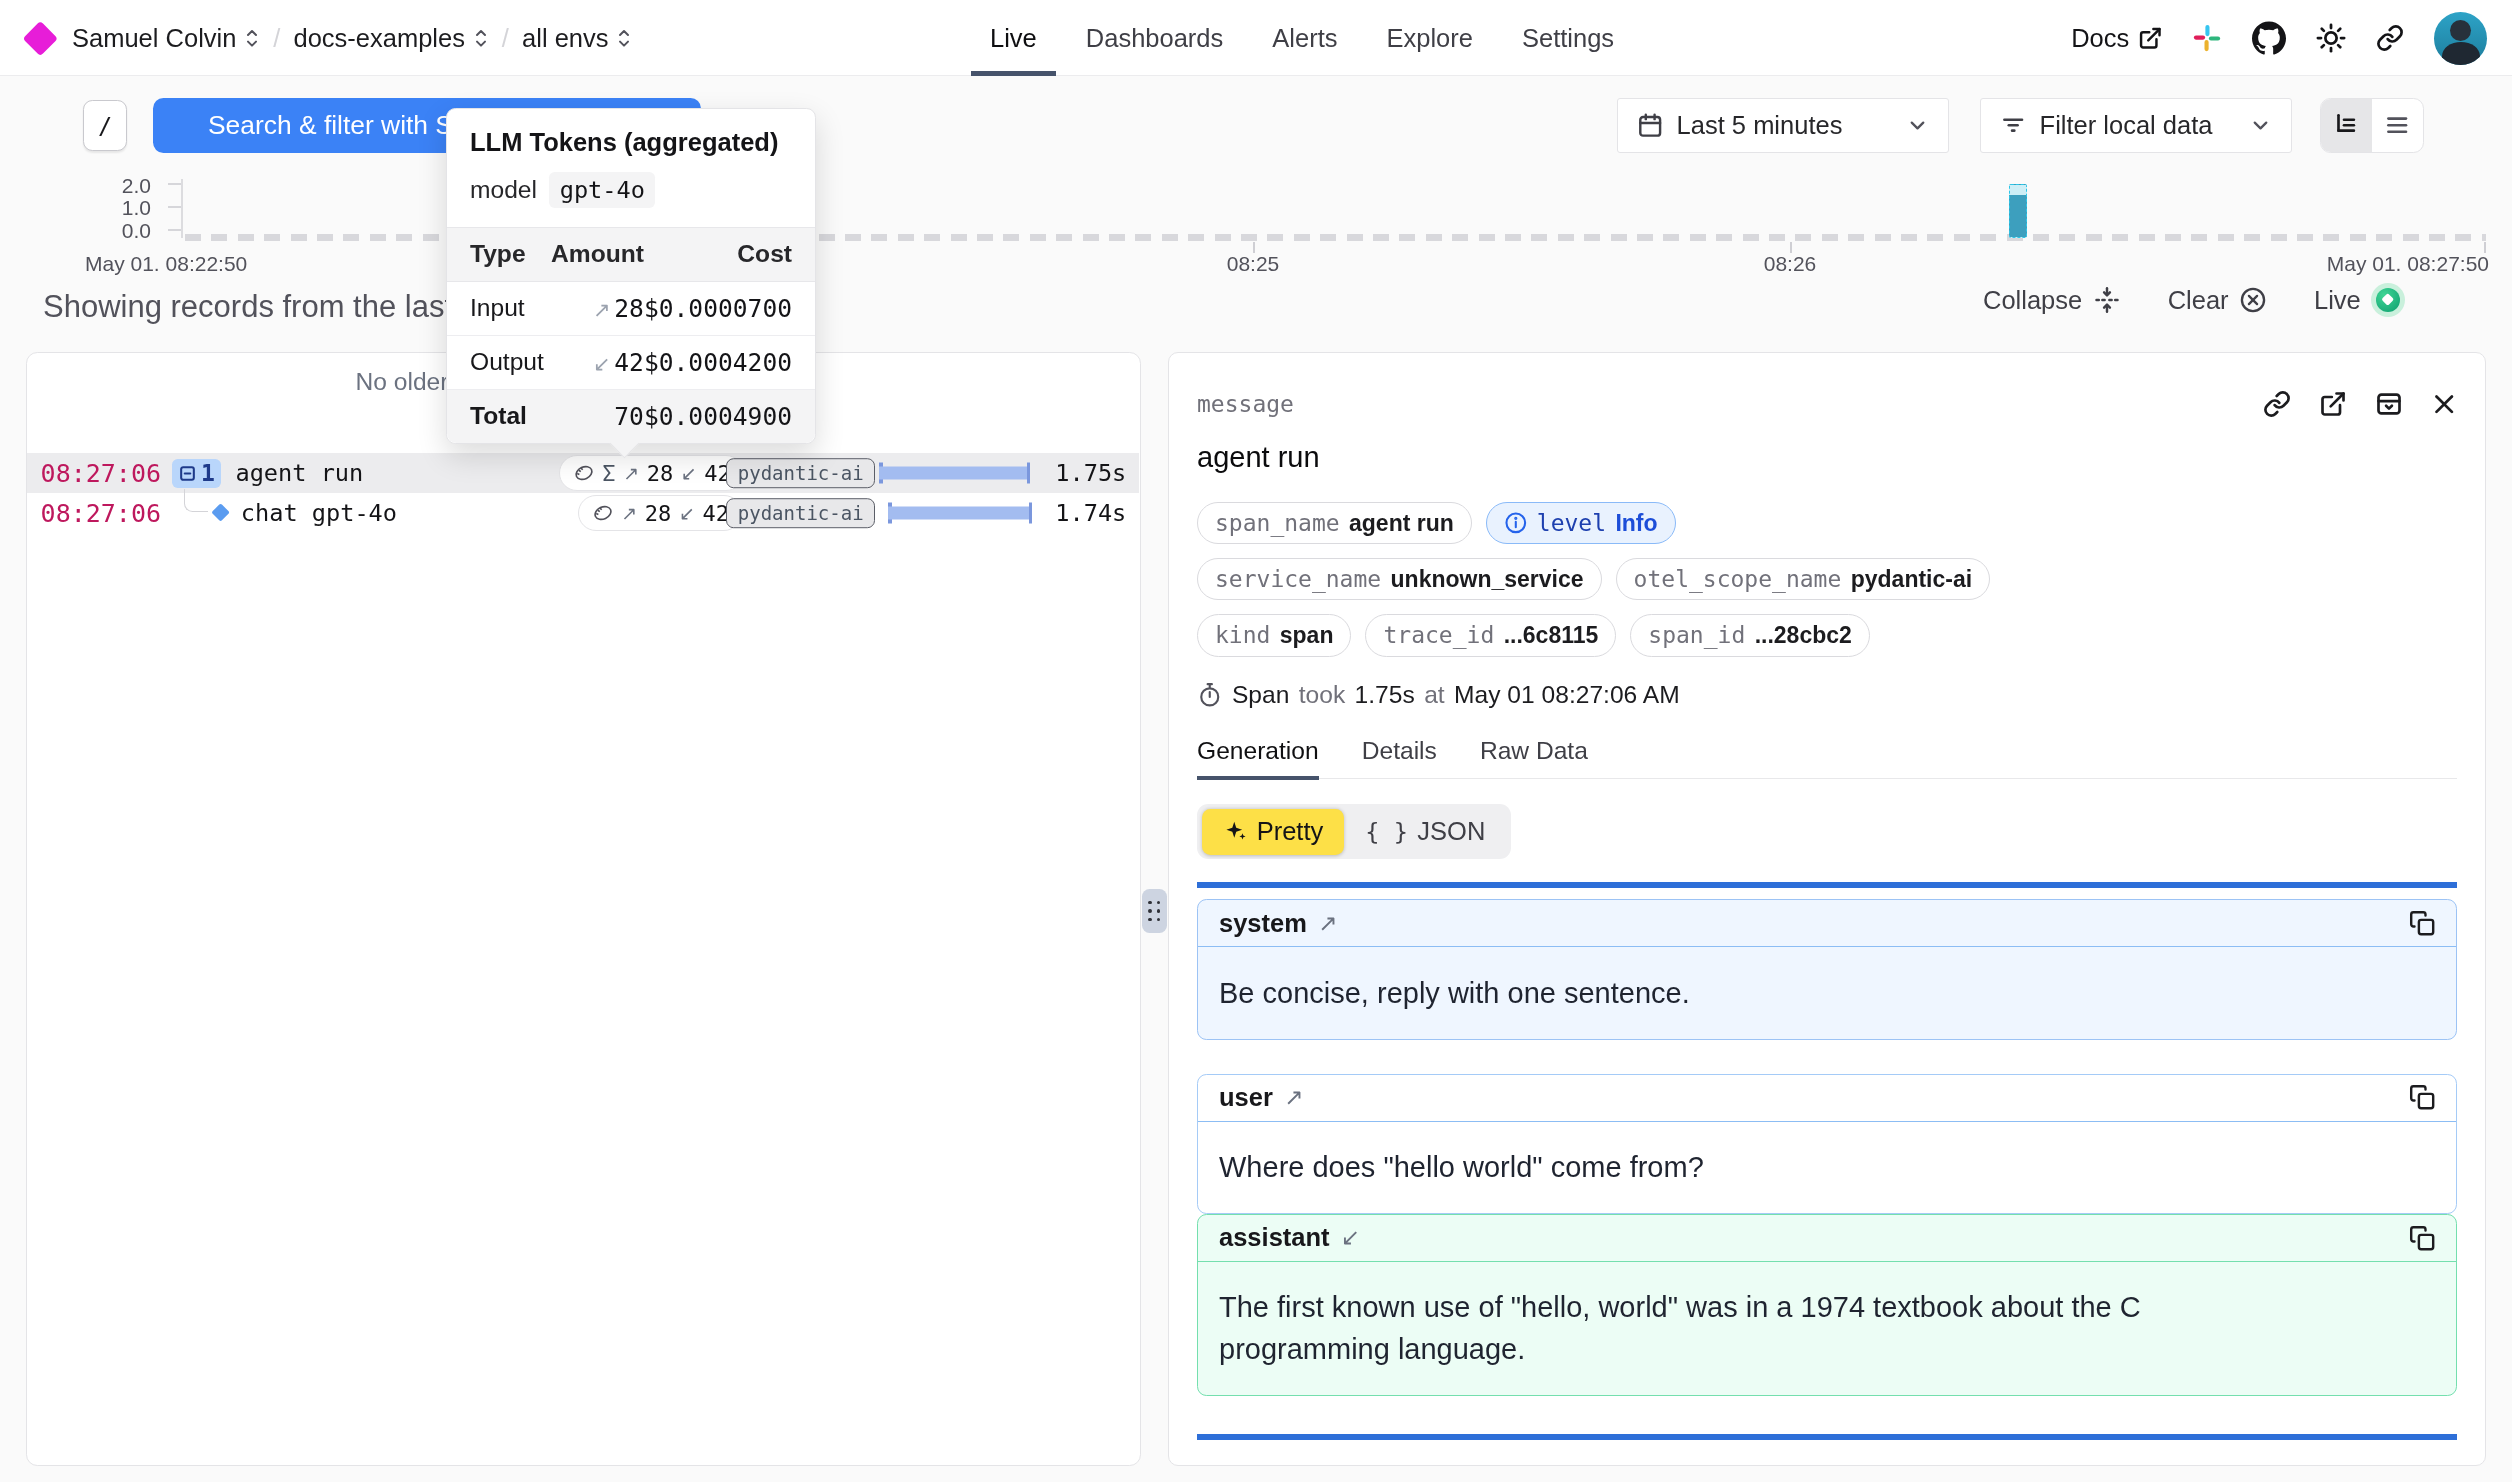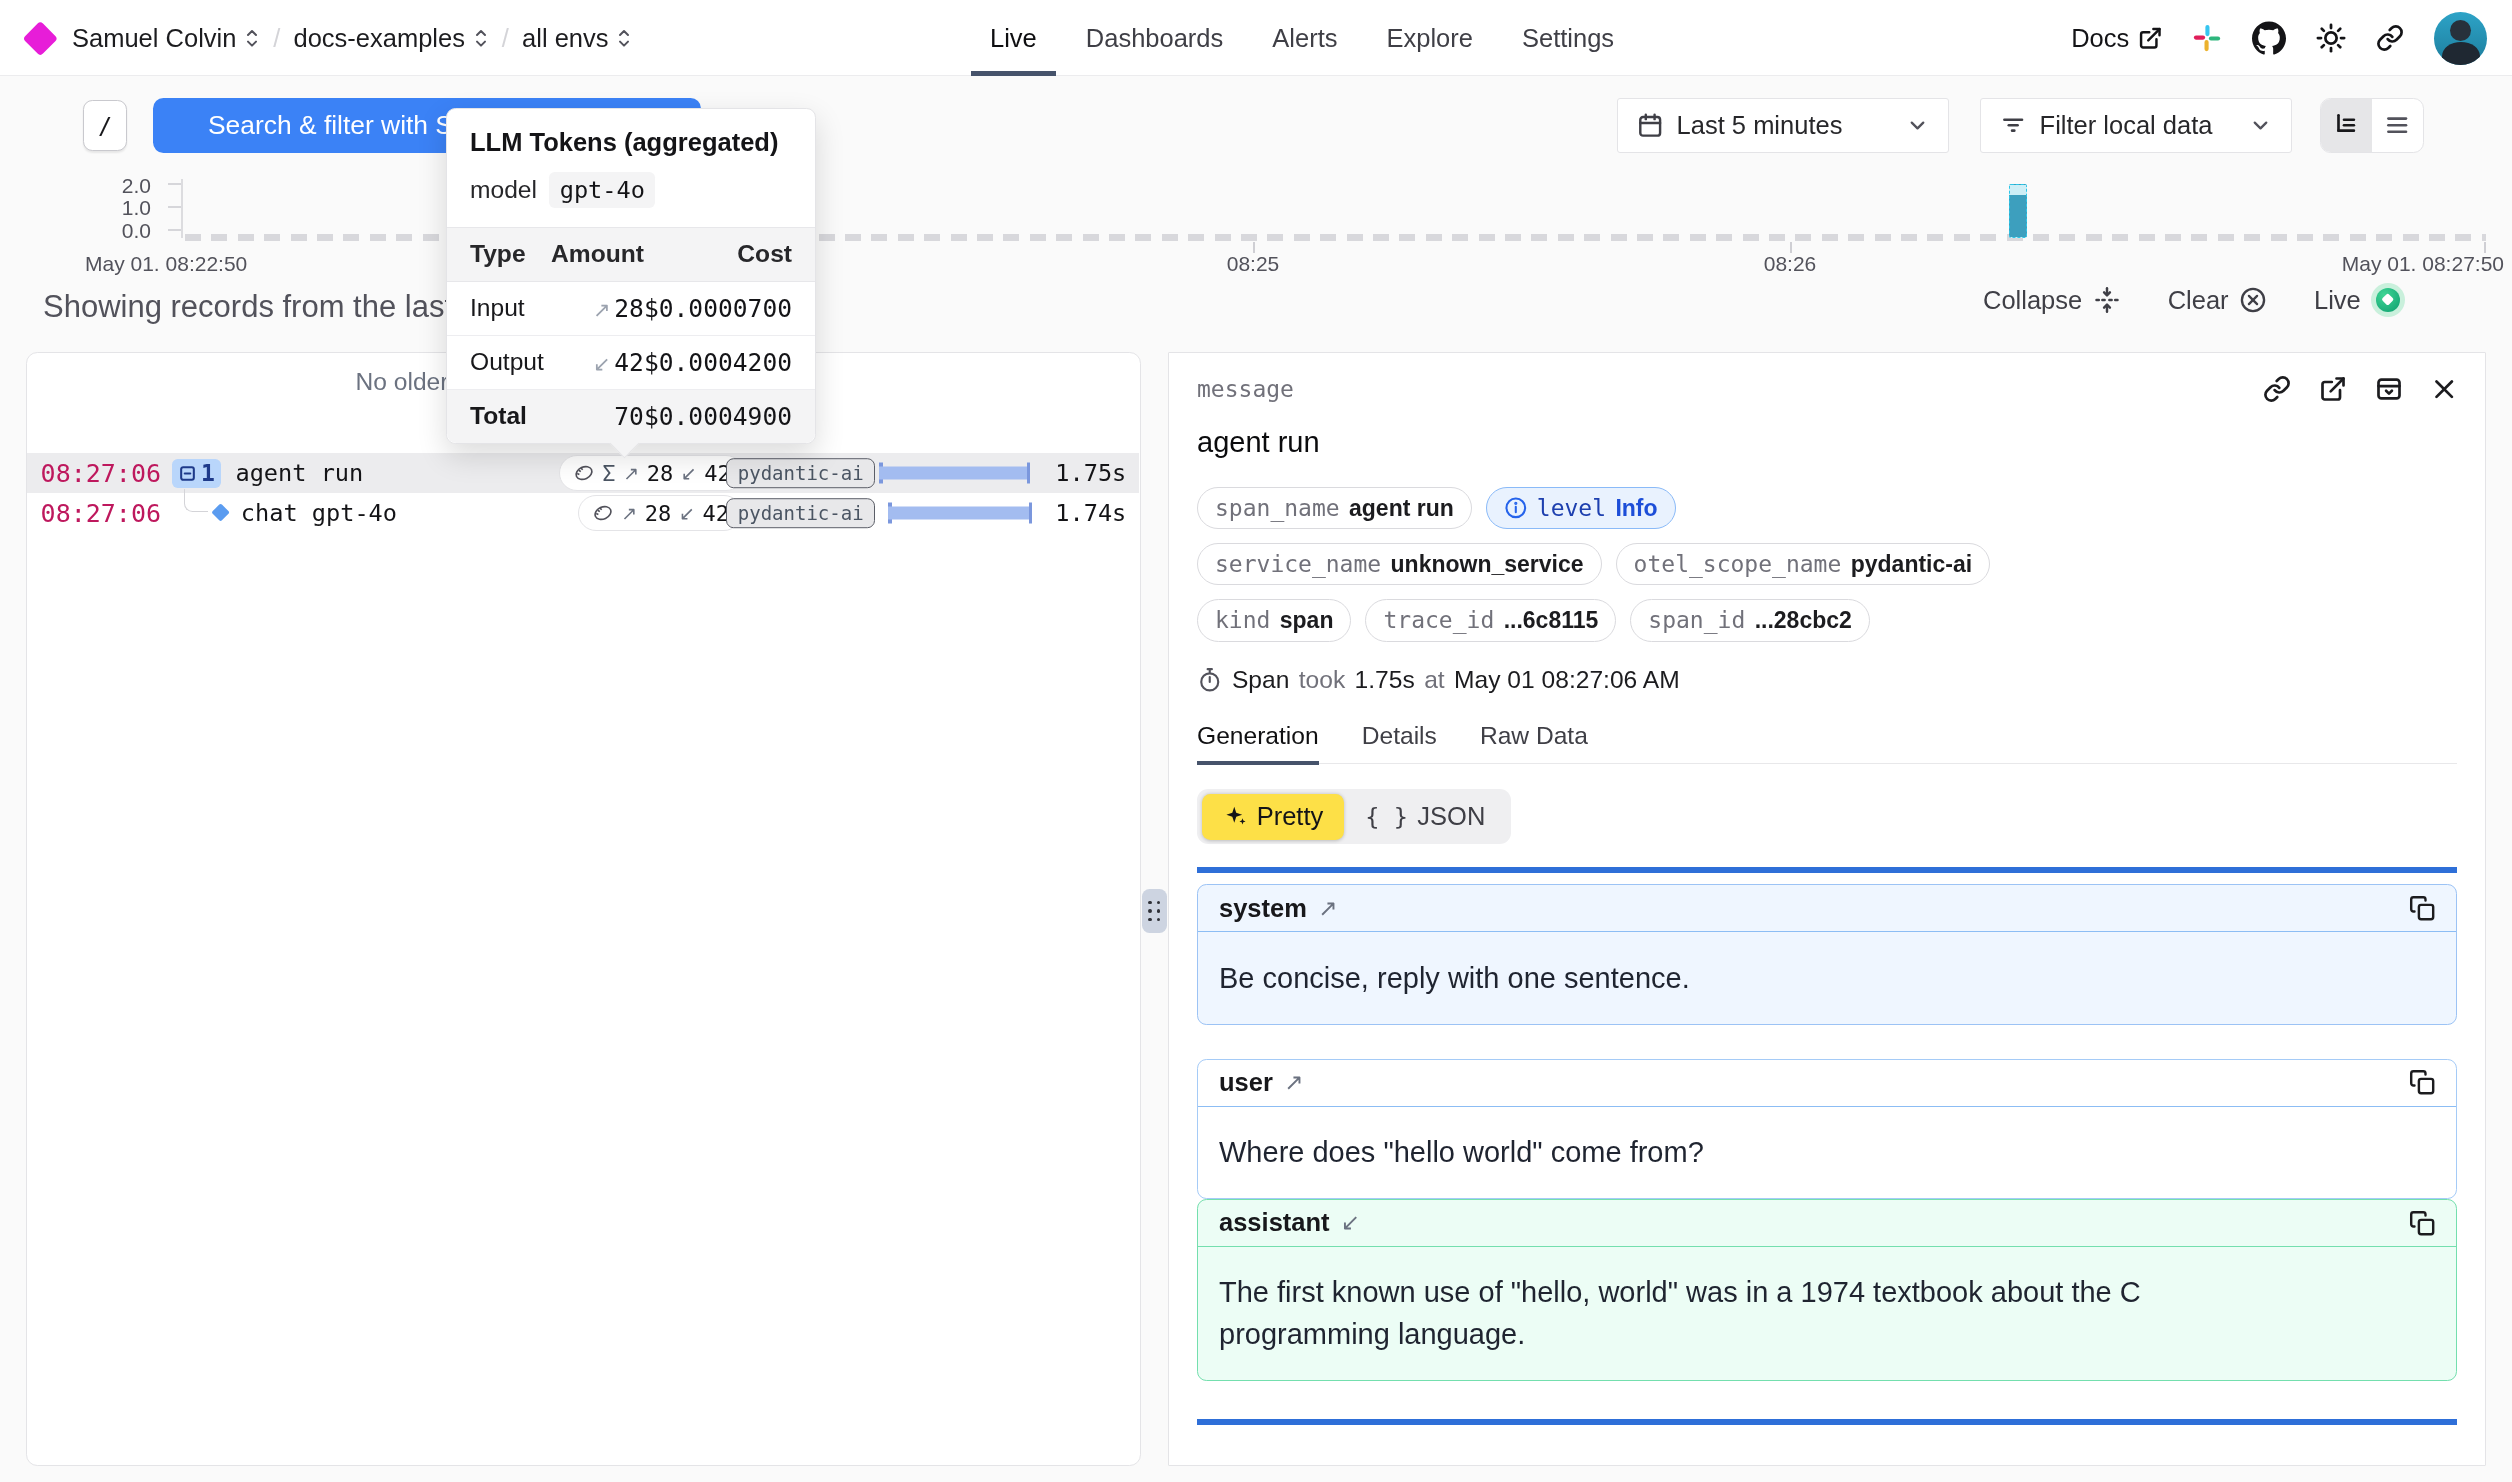--- a/index.html
+++ b/index.html
@@ -93,21 +93,21 @@
   .tr-bar .line { position:absolute; left:0; right:0; top:3.8px; bottom:3.8px; background:#a3bcf0; }
   .tr-bar .capL, .tr-bar .capR { position:absolute; width:3.8px; top:0; bottom:0; background:#7b97dd; }
   .tr-bar .capL { left:0; } .tr-bar .capR { right:0; }
   .tr-dur { position:absolute; right:12.3px; font-size:23.6px; color:#141417; }
 
   
   .grip { position:absolute; left:1142px; top:889px; width:24.6px; height:44px; background:#cdd4e1; border-radius:7.6px; z-index:25; display:grid; grid-template-columns:repeat(2,3.8px); grid-auto-rows:3.8px; gap:4.7px; place-content:center; cursor:col-resize; }
   .grip i { background:#2f3138; border-radius:50%; }
 
   
-  .detail-panel { position:absolute; left:1168px; top:352px; width:1318px; height:1114px; background:#fff; border:0.9px solid #e4e4e7; border-radius:1px; padding:22px 28px; overflow:hidden; z-index:10; }
+  .detail-panel { position:absolute; left:1168px; top:352px; width:1318px; height:1114px; background:#fff; border:0.9px solid #e4e4e7; border-radius:10px; padding:37px 28px; overflow:hidden; z-index:10; }
   .dp-top { display:flex; justify-content:space-between; align-items:center; }
   .dp-label { font-family:"DejaVu Sans Mono",monospace; font-size:23px; color:#71717a; }
   .dp-icons { display:flex; gap:28px; align-items:center; }
   .dp-icons .icbtn { cursor:pointer; }
   .dp-title { margin-top:23px; font-size:29px; color:#0b0b0d; font-weight:500; }
   .badge-row { display:flex; gap:14px; margin-top:14px; }
   .badge-row.first { margin-top:28px; }
   .badge { display:flex; align-items:center; gap:9.4px; border:1.4px solid #dadade; border-radius:944px; padding:6.6px 17px; font-size:23px; background:#fff; }
   .badge .k { font-family:"DejaVu Sans Mono",monospace; color:#71717a; }
   .badge .v { color:#1c1c1f; font-weight:600; }
@@ -267,21 +267,21 @@
 <div class="y-tick" style="top:229px"></div>
 <div class="axis-v"></div>
 <div class="baseline"></div>
 <div class="chart-bar"></div>
 <div class="x-tickline" style="left:1253px"></div>
 <div class="x-tickline" style="left:1790px"></div>
 <div class="x-tickline" style="left:2484px"></div>
 <div class="x-label" style="left:85px">May 01. 08:22:50</div>
 <div class="x-label" style="left:1253px; transform:translateX(-50%)">08:25</div>
 <div class="x-label" style="left:1790px; transform:translateX(-50%)">08:26</div>
-<div class="x-label" style="right:8px; text-align:right">May 01. 08:27:50</div>
+<div class="x-label" style="right:23px; text-align:right">May 01. 08:27:50</div>
 
 <div class="status-showing">Showing records from the last 5 m</div>
 <div class="status-actions">
   <span class="action">
     <span>Collapse</span>
     <svg width="28" height="28" viewBox="0 0 24 24" fill="none" stroke="#3f3f46" stroke-width="2.1" stroke-linecap="round" stroke-linejoin="round">
         <path d="M12 2v5.5"></path>
         <path d="M9.5 5.5L12 8l2.5-2.5"></path>
         <path d="M12 22v-5.5"></path>
         <path d="M9.5 18.5L12 16l2.5 2.5"></path>

